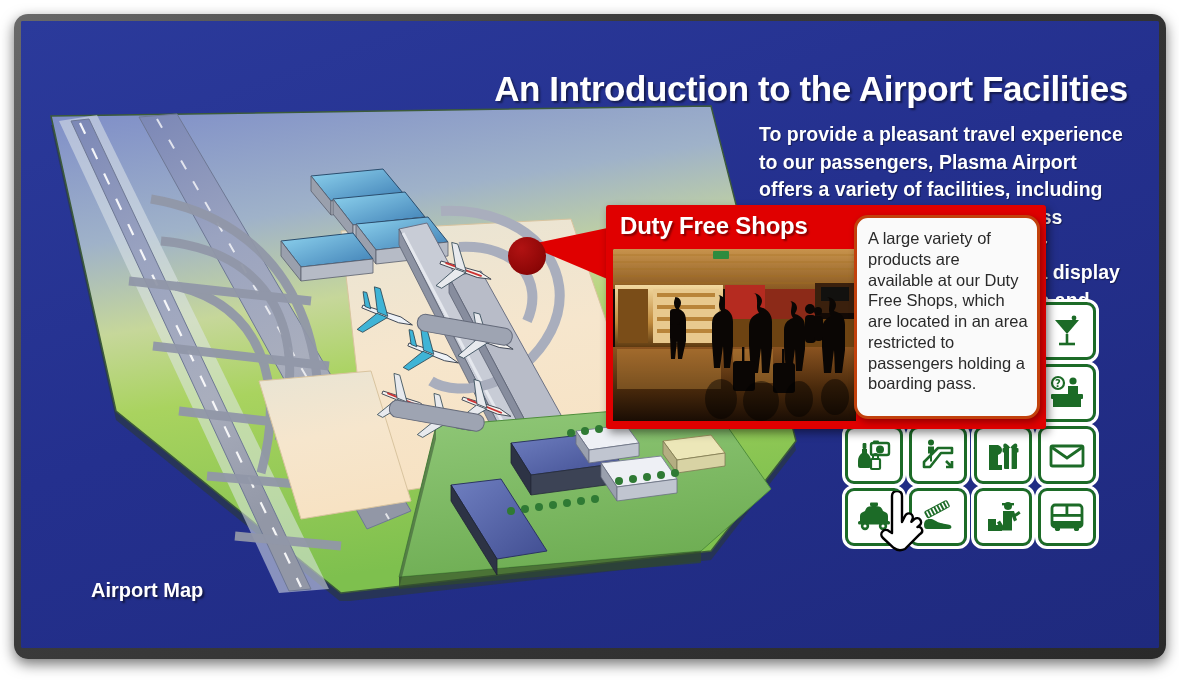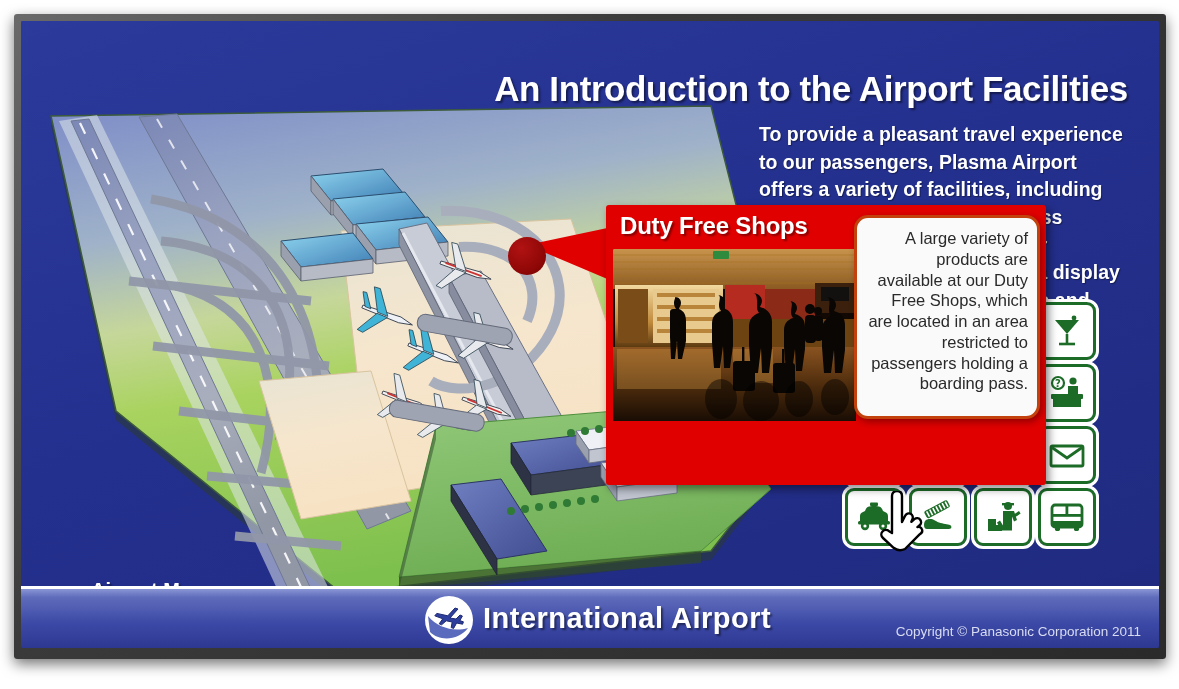--- a/index.html
+++ b/index.html
@@ -9,21 +9,21 @@
     font-family: "Liberation Sans", sans-serif;
     overflow: hidden;
   }
 
   
   #display-bezel {
     position: absolute;
     left: 14px; top: 14px;
     width: 1152px; height: 645px;
     background: linear-gradient(135deg,#6a6a6a 0%,#3a3a3a 35%,#2a2a2a 100%);
-    border-radius: 3px;
+    border-radius: 14px;
     padding: 7px 7px 11px 7px;
     box-shadow: 0 5px 14px rgba(0,0,0,.55);
   }
   #screen {
     position: relative;
     width: 100%; height: 100%;
     background: #23308c;
     overflow: hidden;
     border-radius: 2px;
   }
@@ -99,23 +99,22 @@
     position: absolute;
     left: 502px; top: 196px;
     width: 110px; height: 80px;
     z-index: 8;
   }
 
   
   #duty-free-popup {
     position: absolute;
     left: 585px; top: 184px;
-    width: 440px; height: 280px;
+    width: 440px; height: 224px;
     z-index: 10;
-    text-align: right;
   }
   #popup-frame {
     position: absolute; inset: 0;
     background: #e00000;
     border-radius: 3px;
     box-shadow: 3px 4px 8px rgba(0,0,0,.45);
   }
   #popup-title {
     position: absolute;
     left: 14px; top: 7px;
@@ -699,25 +698,15 @@
 
     <svg id="hand-cursor" viewBox="0 0 52 66" xmlns="http://www.w3.org/2000/svg">
       <path d="M14 5 c0-3 2-5 5-5 s5 2 5 5 v26 l3-6 c1-2.4 3.6-3.2 5.6-2.2 c2 1 2.6 3.4 1.8 5.4
                l-1 2.6 l3-2.6 c1.8-1.6 4.4-1.4 5.8.5 c1.4 1.9 1 4.4-.8 5.8 l-2 1.6
                c2-.6 4 .5 4.6 2.4 c.6 2-.4 4-2.4 4.8 L27 58 c-4 1.8-8 1.6-11.4-1.2
                L5 47 c-2-1.8-2.2-4.6-.5-6.5 c1.7-1.9 4.6-2 6.6-.3 L14 42 Z" fill="#ffffff" stroke="#000000" stroke-width="2.4" stroke-linejoin="round"></path>
     </svg>
 
     <div id="airport-map-label">Airport Map</div>
 
-    <div id="footer-bar">
-      <svg id="footer-logo" viewBox="0 0 56 52" xmlns="http://www.w3.org/2000/svg">
-        <circle cx="28" cy="26" r="24" fill="#ffffff"></circle>
-        <path d="M7 22 c10 12 26 16 40 12 c-9 12-28 14-38 4 z" fill="#5a6bbd"></path>
-        <path d="M34 14 l3 1 l-8 9 l6 1 l4-4 l2.4 1 l-2.6 4.6 l3.6 1.2 l-.8 2.4 l-6-1.2
-                 l-3 5.4 l-2.4-.8 l1-5.6 l-6-1.2 l-4.6 4 l-2.4-1 l3.6-5 l-8-3 l2-2.4 l11 2.4 z" fill="#2e3f9e" stroke="#1d2a70" stroke-width="1"></path>
-      </svg>
-      <div id="footer-brand">International Airport</div>
-      <div id="footer-copyright">Copyright © Panasonic Corporation 2011</div>
-    </div>
 
   </div>
 </div>
 
 </body></html>

